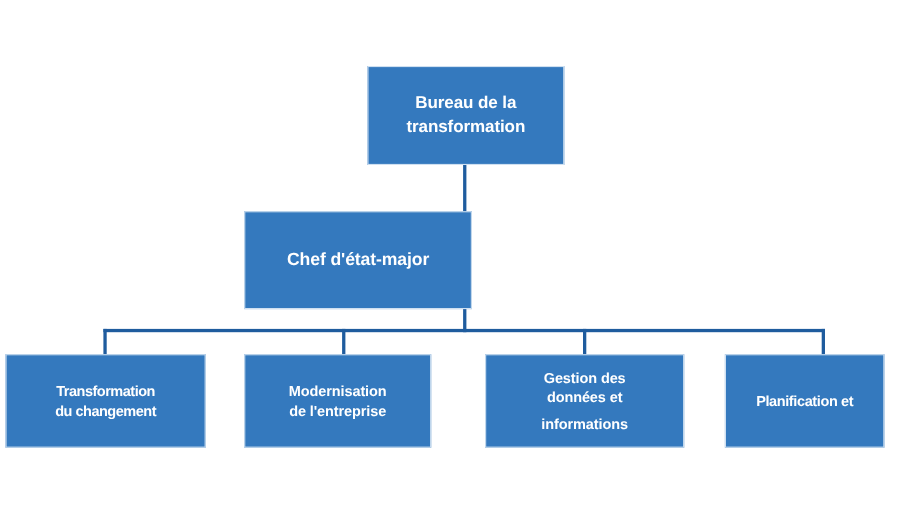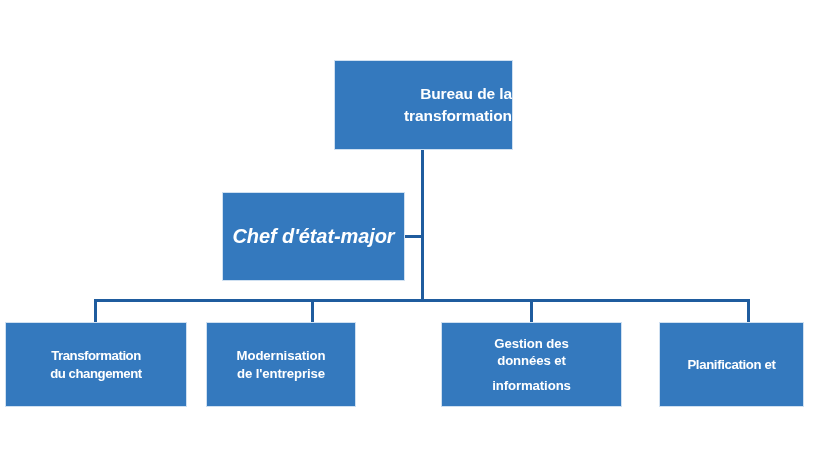--- a/index.html
+++ b/index.html
@@ -42,39 +42,37 @@
     white-space: nowrap;
   }
 
   #node-root {
     left: 334px;
     top: 60px;
     width: 179px;
     height: 90px;
     font-size: 15.5px;
     line-height: 1.42;
-    align-items: flex-end;
   }
 
   #node-chief {
     left: 222px;
     top: 192px;
-    width: 183px;
+    width: 207px;
     height: 89px;
-    font-size: 20px;
-    font-style: italic;
+    font-size: 16px;
   }
 
   .leaf {
     top: 322px;
     height: 85px;
     font-size: 13.2px;
   }
   #node-leaf-0 { left: 5px;   width: 182px; }
-  #node-leaf-1 { left: 206px; width: 150px; }
+  #node-leaf-1 { left: 222px; width: 170px; }
   #node-leaf-2 { left: 441px; width: 181px; }
   #node-leaf-3 { left: 659px; width: 145px; gap: 29px; }
 
   #node-leaf-0 .ln { letter-spacing: -0.45px; }
   #node-leaf-2 .ln { letter-spacing: -0.1px; }
   #node-leaf-2 .ln.gap { margin-top: 7px; }
   #node-leaf-3 .ln { letter-spacing: -0.35px; }
 
   
   .conn {

